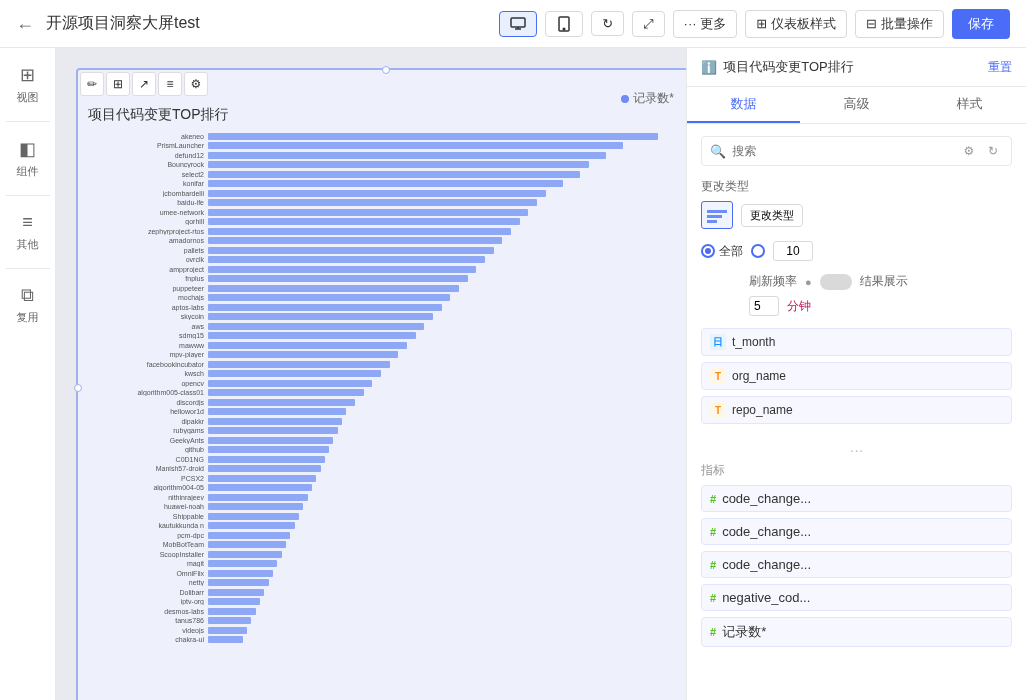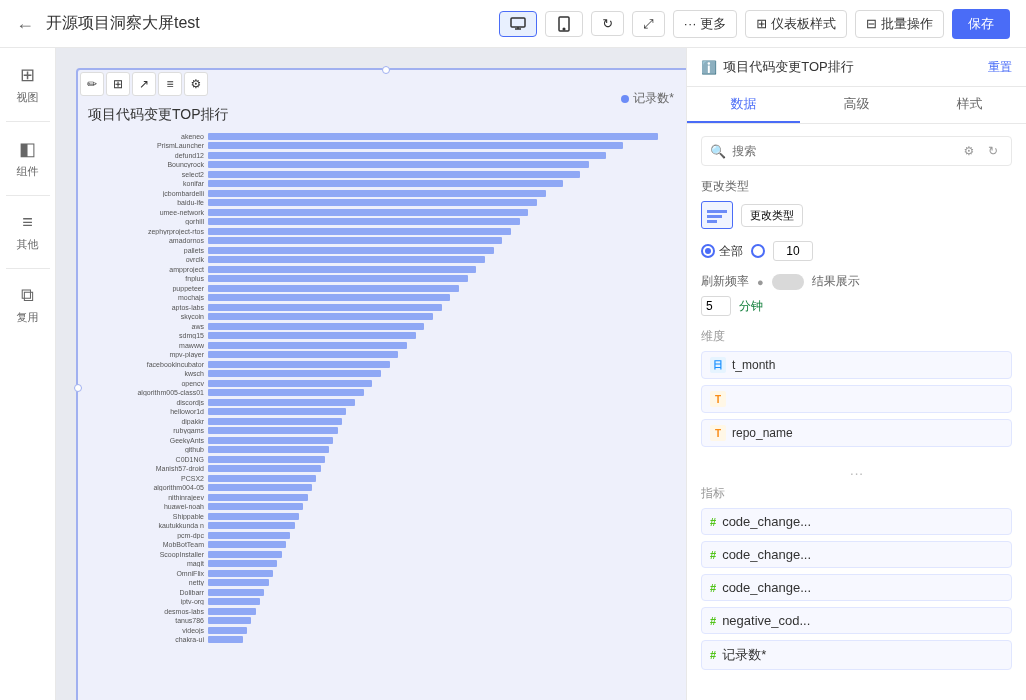--- a/index.html
+++ b/index.html
@@ -84,24 +84,24 @@
 
     .result-section { margin-bottom: 12px; }
     .result-label { font-size: 12px; color: #666; margin-bottom: 6px; }
     .result-options { display: flex; align-items: center; gap: 8px; }
     .radio-option { display: flex; align-items: center; gap: 4px; font-size: 12px; cursor: pointer; }
     .radio-dot { width: 14px; height: 14px; border-radius: 50%; border: 2px solid #4a6cf7; background: #fff; display: flex; align-items: center; justify-content: center; }
     .radio-dot.checked::after { content: ''; width: 6px; height: 6px; border-radius: 50%; background: #4a6cf7; display: block; }
     .result-input { width: 40px; border: 1px solid #d9d9d9; border-radius: 3px; padding: 2px 6px; font-size: 12px; text-align: center; }
 
     .refresh-section { margin-bottom: 12px; }
-    .refresh-row { display: flex; align-items: center; gap: 8px; font-size: 12px; color: #666; }
+    .refresh-row { display: flex; align-items: center; gap: 8px; font-size: 12px; color: #666; margin-left: 48px; }
     .toggle-switch { width: 32px; height: 16px; background: #d9d9d9; border-radius: 8px; cursor: pointer; position: relative; }
     .refresh-input { width: 30px; border: 1px solid #d9d9d9; border-radius: 3px; padding: 2px 4px; font-size: 12px; }
-    .refresh-unit { font-size: 12px; color: #15803d; }
+    .refresh-unit { font-size: 12px; color: #be185d; }
 
     .divider-dots { text-align: center; color: #bbb; font-size: 14px; padding: 4px 0; }
     .info-icon { color: #999; font-size: 11px; cursor: pointer; }
 
     
     .panel-content::-webkit-scrollbar { width: 4px; }
     .panel-content::-webkit-scrollbar-thumb { background: #d9d9d9; border-radius: 2px; }
   </style>
 </head>
 <body>
@@ -573,27 +573,27 @@
           <div class="toggle-switch"></div>
           <span>结果展示</span>
         </div>
         <div class="refresh-row" style="margin-top:6px;">
           <input class="refresh-input" type="text" value="5" style="">
           <span class="refresh-unit">分钟</span>
         </div>
       </div>
 
       <div class="panel-section">
-        <div class="section-label">维度</div>
         <div class="field-item">
           <div class="field-icon date">日</div>
           <span class="field-label">t_month</span>
         </div>
         <div class="field-item">
           <div class="field-icon text">T</div>
+          <span class="field-label">org_name</span>
         </div>
         <div class="field-item">
           <div class="field-icon text">T</div>
           <span class="field-label">repo_name</span>
         </div>
       </div>
 
       <div class="divider-dots">···</div>
 
       <div class="panel-section">

